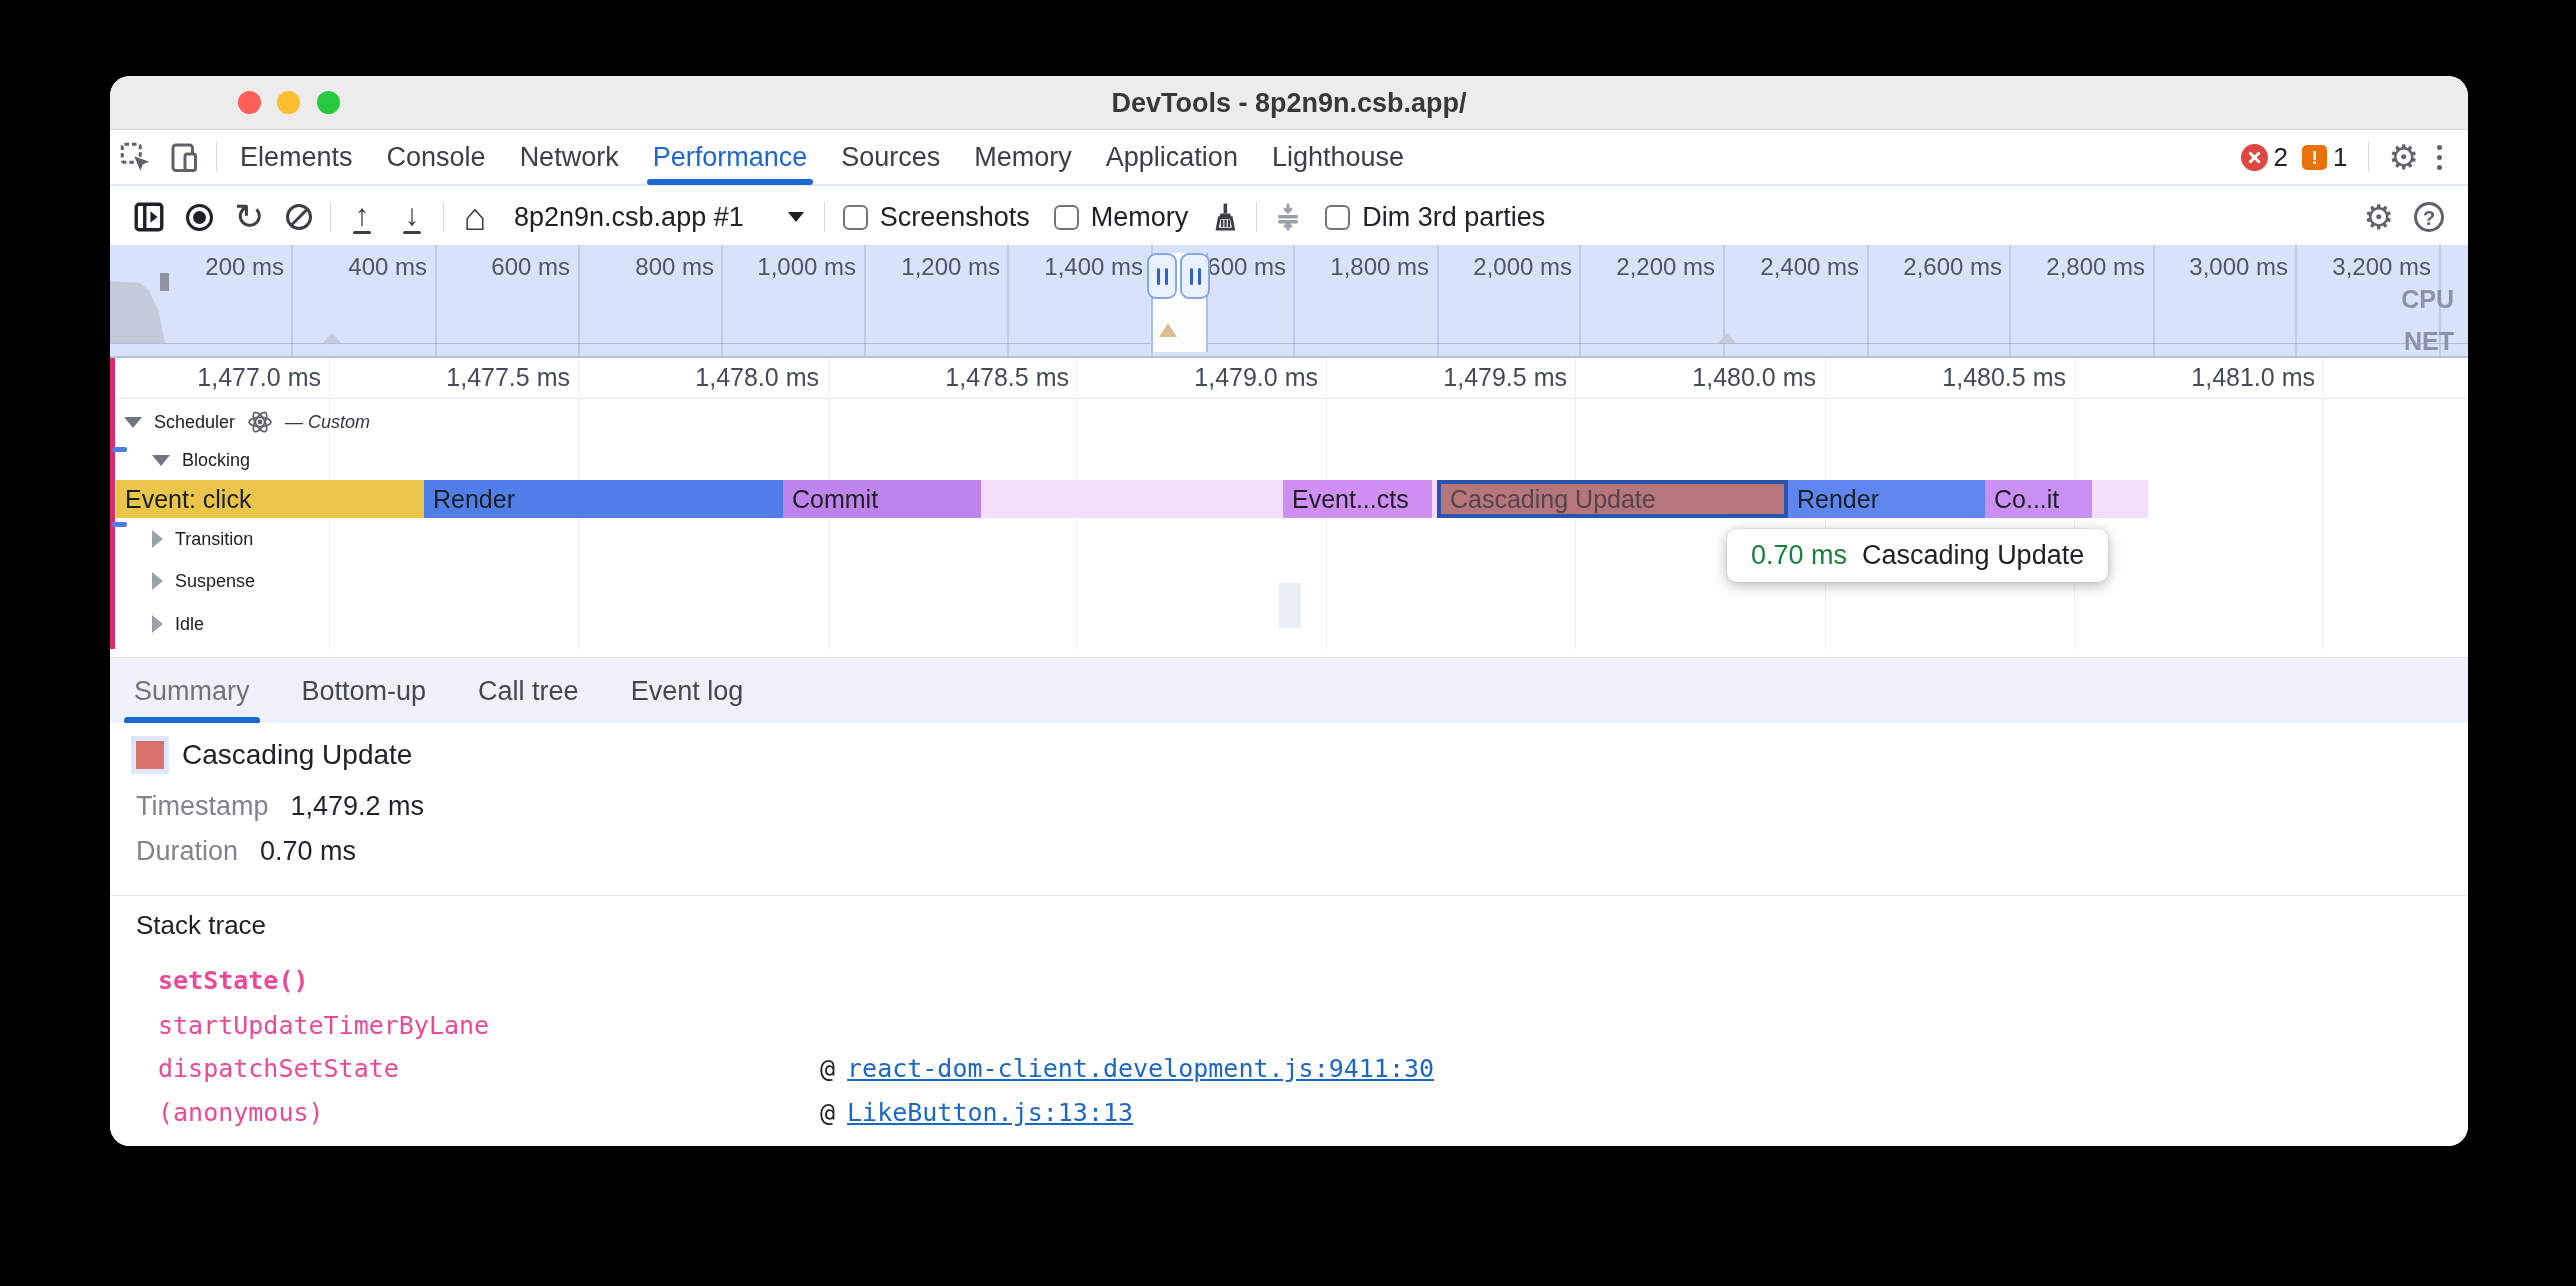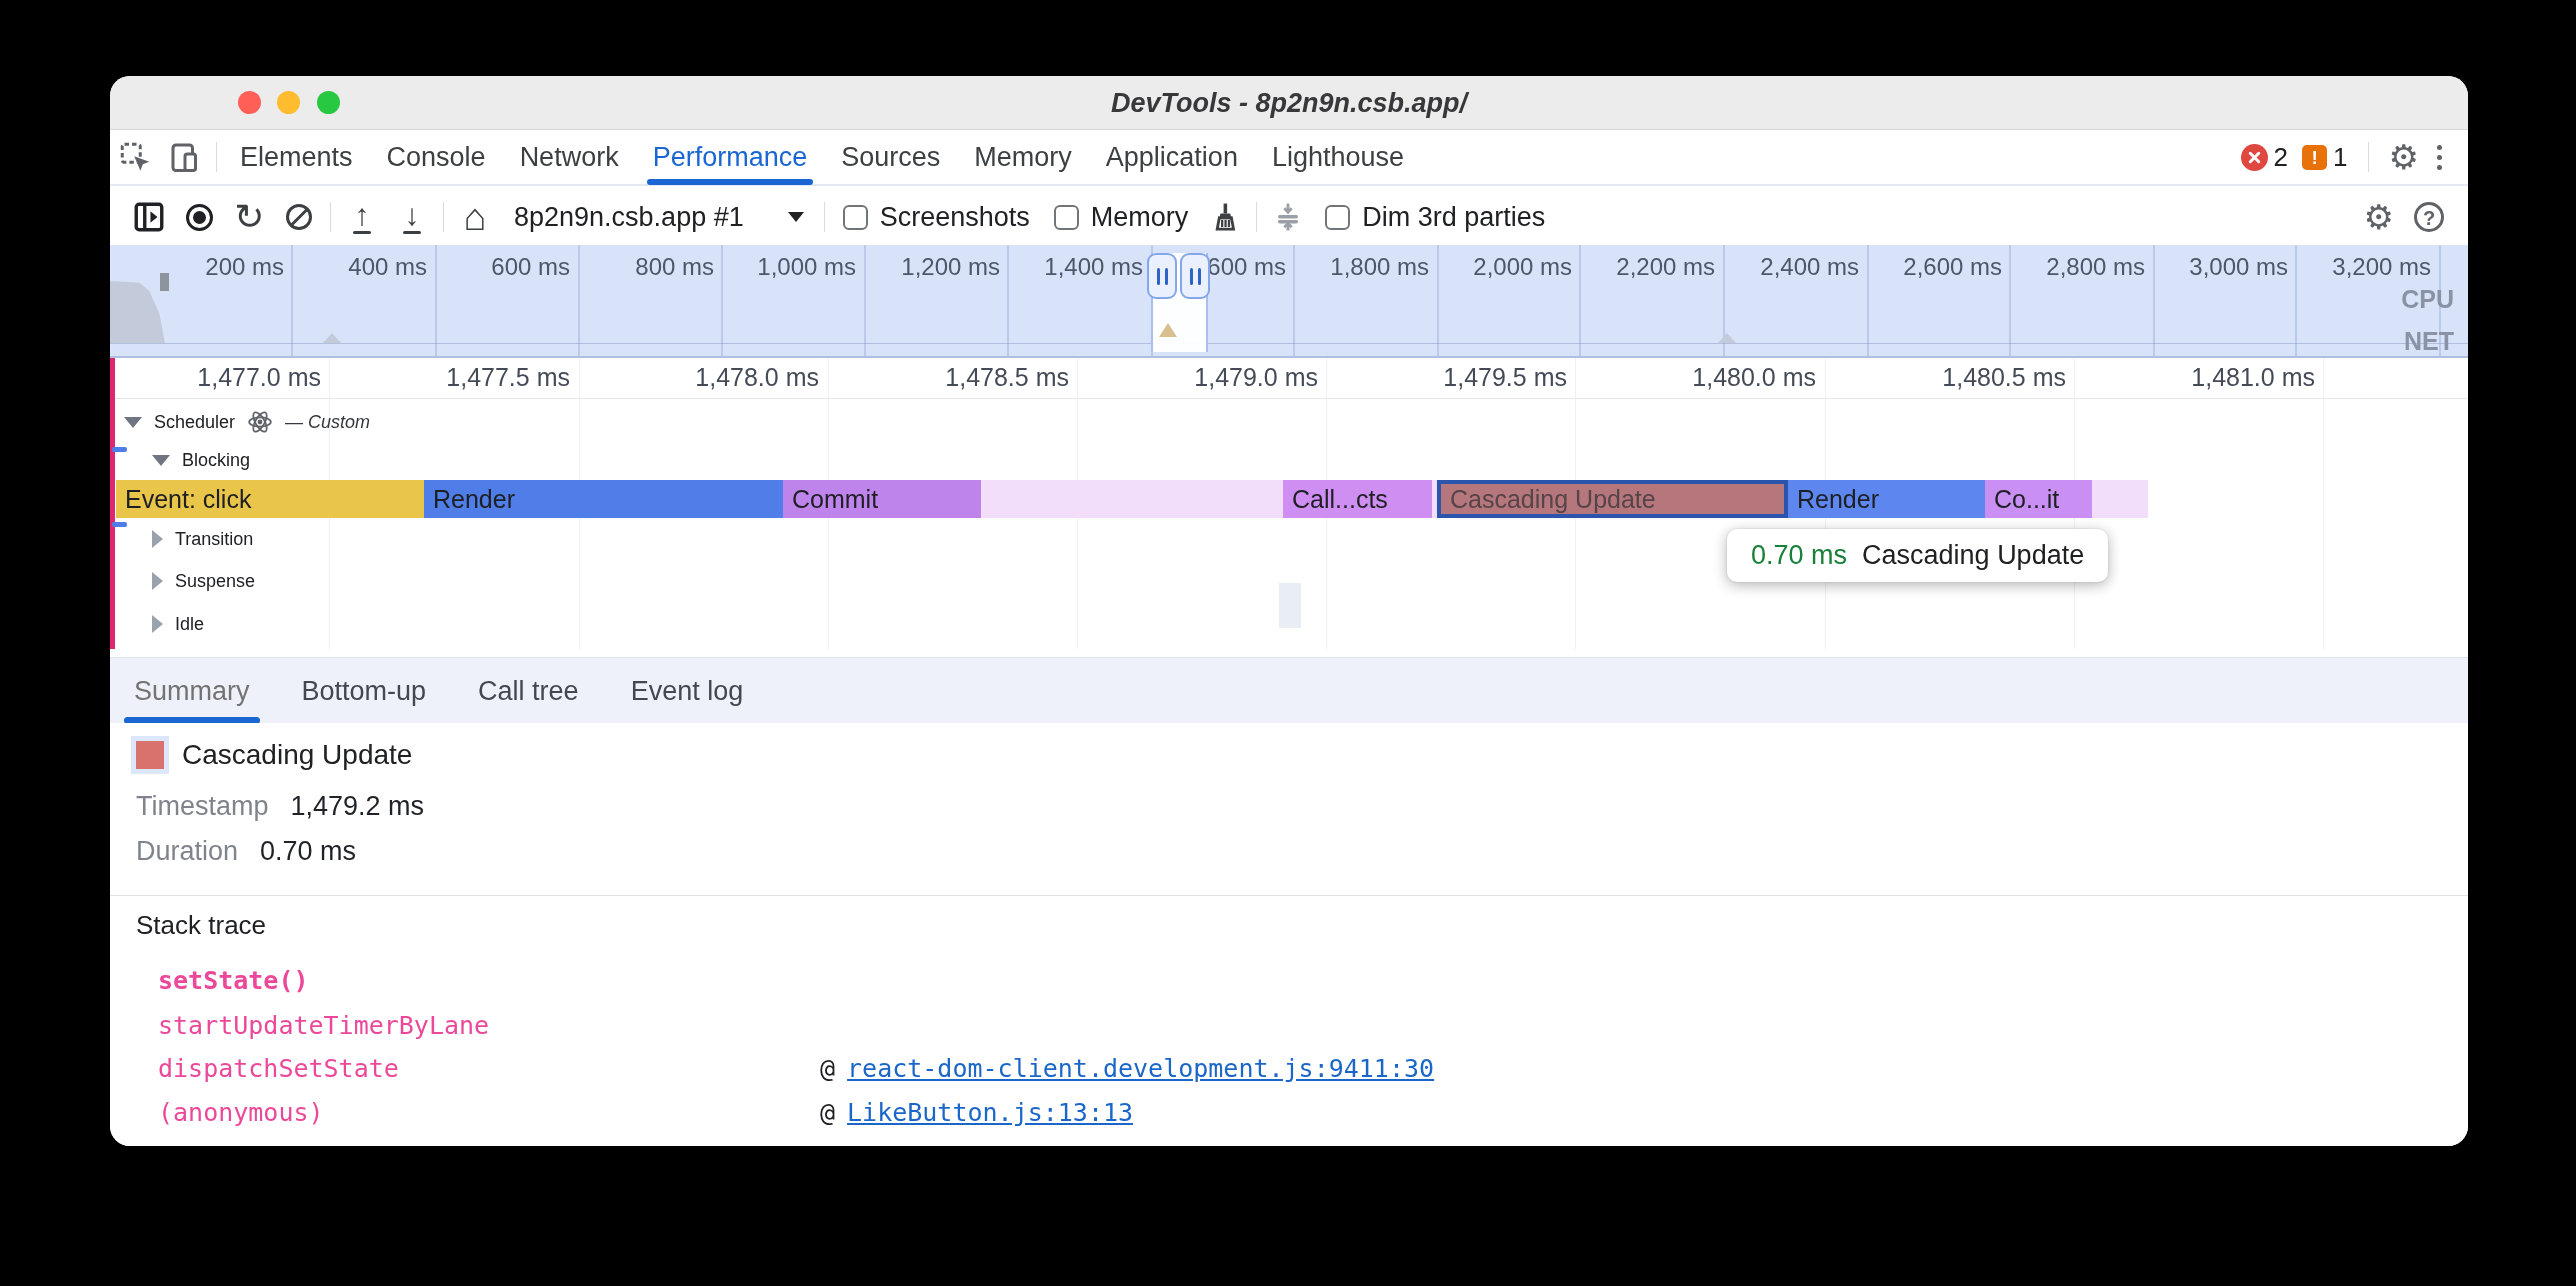--- a/index.html
+++ b/index.html
@@ -5,21 +5,21 @@
   * { margin:0; padding:0; box-sizing:border-box; }
   html,body { background:#000; width:2576px; height:1286px; overflow:hidden;
     font-family:"Liberation Sans","DejaVu Sans",sans-serif; }
   #stage { position:relative; width:2576px; height:1286px; background:#000; }
   #win { position:absolute; left:110px; top:76px; width:2358px; height:1070px;
     background:#fff; border-radius:20px; overflow:hidden;
     box-shadow:0 24px 70px rgba(0,0,0,.6); }
 
   
   #titlebar { position:absolute; left:0; top:0; width:100%; height:54px;
-    background:#ececec; border-bottom:1px solid #d6d6d6;font-style:italic; }
+    background:#ececec; border-bottom:1px solid #d6d6d6; }
   .light { position:absolute; top:15px; width:23px; height:23px; border-radius:50%; }
   #title { position:absolute; left:0; right:0; top:0; height:54px; line-height:54px;
     text-align:center; font-size:27px; font-weight:bold; color:#38383a; }
 
   
   #tabbar { position:absolute; left:0; top:54px; width:100%; height:56px; background:#fff;
     border-bottom:2px solid #e3e8f2; display:flex; align-items:center;justify-content:center; }
   .tb-icon { width:50px; height:56px; display:flex; align-items:center; justify-content:center; }
   .vdiv { width:1px; height:30px; background:#d7dbe2; margin:0 6px; }
   .tab { position:relative; height:56px; line-height:56px; font-size:27px; color:#3c4043;
@@ -365,21 +365,21 @@
       <div class="trow" style="left:42px; top:43px; height:36px;">
         <span class="tri-down"></span>
         <span>Blocking</span>
       </div>
 
       <div id="bars">
         <div class="bar" style="left:6px; width:308px; background:#e9c64a;">Event: click</div>
         <div class="bar" style="left:314px; width:359px; background:#4f7ee8;">Render</div>
         <div class="bar" style="left:673px; width:198px; background:#bf84ec;">Commit</div>
         <div class="bar" style="left:871px; width:456px; background:#f2defb;"></div>
-        <div class="bar" style="left:1173px; width:149px; background:#cf8ef2;">Call...cts</div>
+        <div class="bar" style="left:1173px; width:149px; background:#cf8ef2;">Event...cts</div>
         <div class="bar" id="bar-cascading" style="left:1327px; width:351px;">Cascading Update</div>
         <div class="bar" style="left:1678px; width:197px; background:#5d87ee;">Render</div>
         <div class="bar" style="left:1875px; width:107px; background:#c98ff2;">Co...it</div>
         <div class="bar" style="left:1982px; width:56px; background:#f2defb;"></div>
       </div>
       <div class="track-dash" style="top:123px;"></div>
 
       <div class="trow" style="left:42px; top:122px; height:36px;">
         <span class="tri-right"></span>
         <span>Transition</span>

